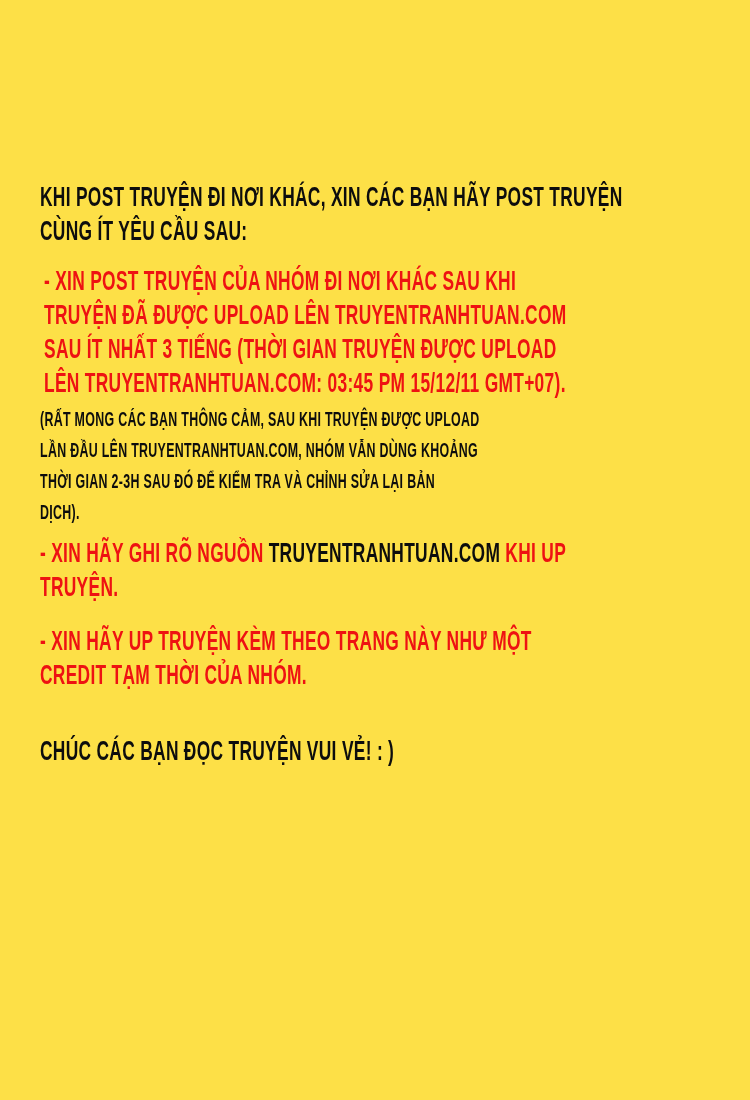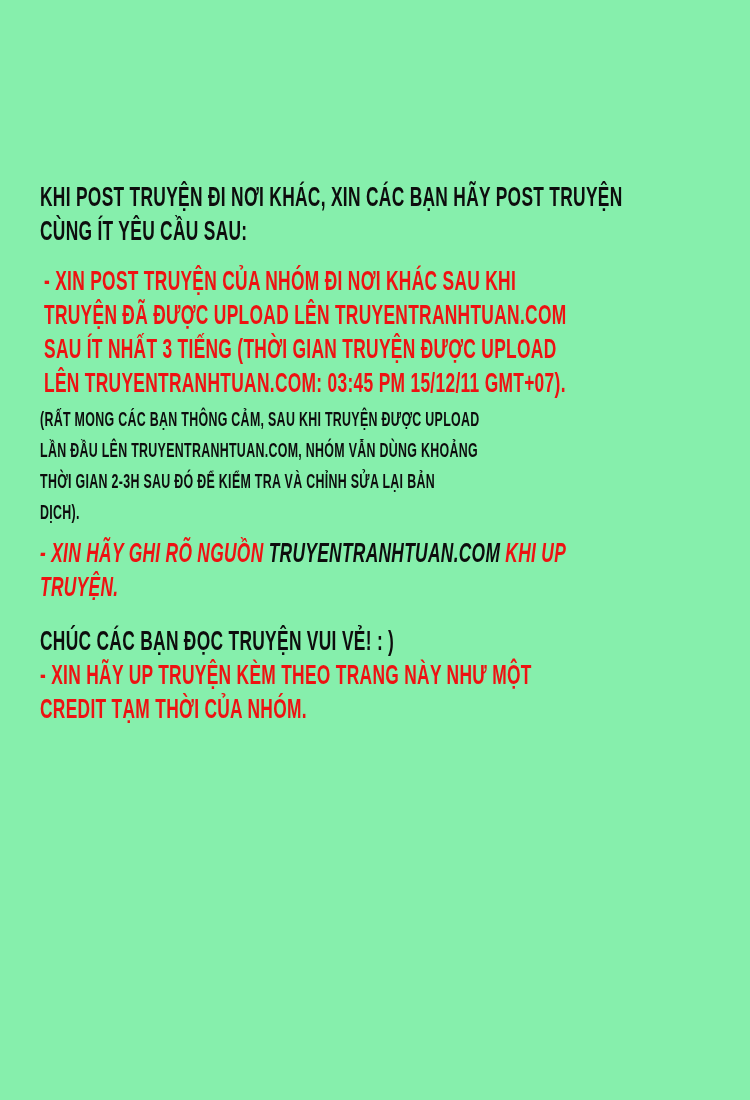--- a/index.html
+++ b/index.html
@@ -4,21 +4,21 @@
 <style>
   html, body {
     margin: 0;
     padding: 0;
     background: #ffffff;
   }
   .page {
     position: relative;
     width: 750px;
     height: 1100px;
-    background: #86efac;
+    background: #fde047;
     overflow: hidden;
     box-sizing: border-box;
     padding: 180px 0 0 40px;
     font-family: "Liberation Sans", sans-serif;
     font-weight: bold;
     color: #0d0d0d;
   }
   .block {
     font-size: 28px;
     line-height: 34px;
@@ -32,21 +32,21 @@
     white-space: nowrap;
     transform: scaleX(0.62);
     transform-origin: 0 50%;
   }
   .black { color: #0d0d0d; }
   .red   { color: #ee1212; }
 
   .b-intro   { margin: 0 0 16px 0; }
   .b-rule1   { margin: 4px; }
   .b-note    { margin: 0 0 8px 0; }
-  .b-rule2   { margin: 0 0 20px 0; font-style: italic; }
+  .b-rule2   { margin: 0 0 20px 0; }
   .b-rule3   { margin: 0 0 42px 0; }
   .b-closing { margin: 0; }
 </style>
 </head>
 <body>
 
 <div class="page">
 
   <div class="block black b-intro">
     <div class="line">KHI POST TRUYỆN ĐI NƠI KHÁC, XIN CÁC BẠN HÃY POST TRUYỆN</div>
@@ -67,22 +67,22 @@
     <div class="line">DỊCH).</div>
   </div>
 
   <div class="block red b-rule2">
     <div class="line">
       <span class="red">- XIN HÃY GHI RÕ NGUỒN </span><span class="black">TRUYENTRANHTUAN.COM</span><span class="red"> KHI UP</span>
     </div>
     <div class="line">TRUYỆN.</div>
   </div>
 
-  <div class="block black b-closing">
-    <div class="line">CHÚC CÁC BẠN ĐỌC TRUYỆN VUI VẺ! : )</div>
-  </div>
-
   <div class="block red b-rule3">
     <div class="line">- XIN HÃY UP TRUYỆN KÈM THEO TRANG NÀY NHƯ MỘT</div>
     <div class="line">CREDIT TẠM THỜI CỦA NHÓM.</div>
   </div>
 
+  <div class="block black b-closing">
+    <div class="line">CHÚC CÁC BẠN ĐỌC TRUYỆN VUI VẺ! : )</div>
+  </div>
+
 </div>
 
 </body></html>

